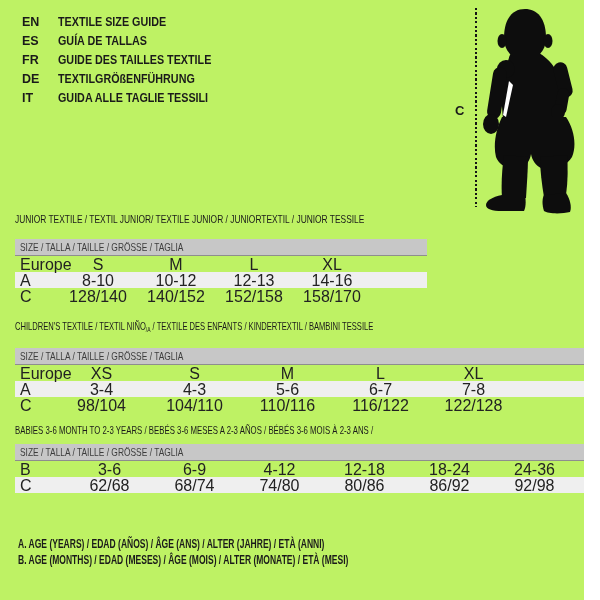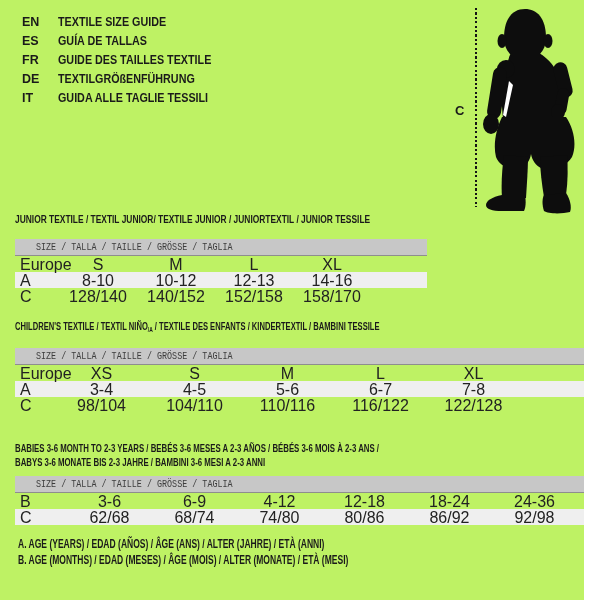--- a/index.html
+++ b/index.html
@@ -25,31 +25,31 @@
     position:absolute; left:475px; top:8px; width:2px; height:199px;
     background:repeating-linear-gradient(to bottom, #141414 0 2.2px, transparent 2.2px 4.4px);
   }
   .measure-c { position:absolute; left:455px; top:103px; font-weight:bold; font-size:13px; }
   .baby { position:absolute; left:478px; top:5px; width:120px; height:210px; }
 
   
   .tbl { position:absolute; left:15px; }
   .t1 { top:212px; width:412px; }
   .t2 { top:319px; width:572px; }
-  .t3 { top:441px; width:572px; }
-  .tbl-title { margin:0; font-size:11.5px; line-height:14px; font-weight:bold; }
+  .t3 { top:423px; width:572px; }
+  .tbl-title { margin:0; font-size:11.5px; line-height:14px; font-weight:normal; }
   .t1 .tbl-title { margin-bottom:13px; }
   .t2 .tbl-title { margin-bottom:11px; }
   .t3 .tbl-title { margin-bottom:7px; }
   .title-line { display:block; }
   .subA { font-size:7.5px; vertical-align:-2px; }
   .band {
     height:16px; background:#c7c7c7; border-bottom:1px solid #8e8e8e;
-    display:flex; align-items:center; padding-left:21px;
-    font-size:10.5px; font-weight:normal; color:#3c3c3c;font-family:Liberation Mono, monospace;
+    display:flex; align-items:center; padding-left:5px;
+    font-size:10.5px; font-weight:normal; color:#3c3c3c;
   }
   .trow { display:grid; height:16px; align-items:center; font-size:16px; color:#222; }
   .g1 { grid-template-columns:44px repeat(4,78px) 1fr; }
   .g2 { grid-template-columns:40px repeat(5,93px) 1fr; }
   .g3 { grid-template-columns:52px repeat(6,85px) 1fr; }
   .lbl { padding-left:5px; text-align:left; }
   .val { text-align:center; }
   .shaded { background:#efefef; }
 
   
@@ -156,39 +156,38 @@
       <span class="lbl">Europe</span>
       <span class="val">XS</span>
       <span class="val">S</span>
       <span class="val">M</span>
       <span class="val">L</span>
       <span class="val">XL</span>
     </div>
     <div class="trow g2 shaded">
       <span class="lbl">A</span>
       <span class="val">3-4</span>
-      <span class="val">4-5</span>
+      <span class="val">4-3</span>
       <span class="val">5-6</span>
       <span class="val">6-7</span>
       <span class="val">7-8</span>
     </div>
     <div class="trow g2">
       <span class="lbl">C</span>
       <span class="val">98/104</span>
       <span class="val">104/110</span>
       <span class="val">110/116</span>
       <span class="val">116/122</span>
       <span class="val">122/128</span>
     </div>
   </section>
 
   <section class="tbl t3">
     <h2 class="tbl-title">
       <span class="title-line"><span class="cx68">BABIES 3-6 MONTH TO 2-3 YEARS / BEBÉS 3-6 MESES A 2-3 AÑOS / BÉBÉS 3-6 MOIS À 2-3 ANS /</span></span>
-      <span class="title-line"><span class="cx68">BABYS 3-6 MONATE BIS 2-3 JAHRE / BAMBINI 3-6 MESI A 2-3 ANNI</span></span>
     </h2>
     <div class="band">
       <span class="cx80">SIZE / TALLA / TAILLE / GRÖSSE / TAGLIA</span>
     </div>
     <div class="trow g3">
       <span class="lbl">B</span>
       <span class="val">3-6</span>
       <span class="val">6-9</span>
       <span class="val">4-12</span>
       <span class="val">12-18</span>

